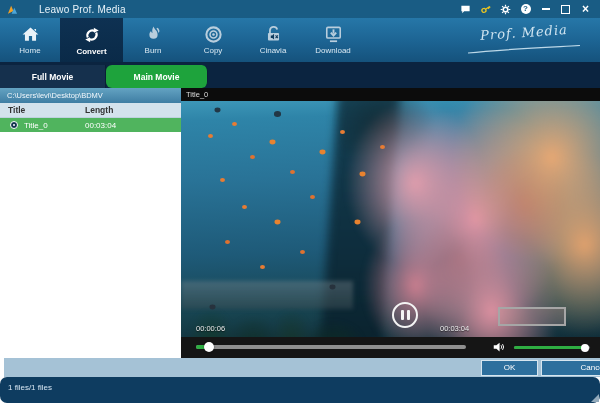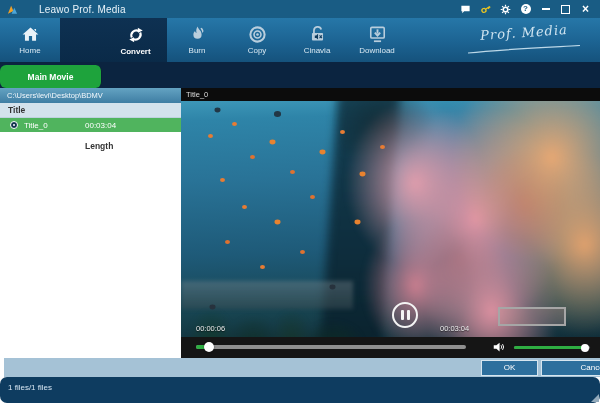--- a/index.html
+++ b/index.html
@@ -16,40 +16,40 @@
              font-size:8px;font-weight:bold;line-height:10px;text-align:center;}
   .min-glyph{width:8px;height:2px;background:#fff;}
   .max-glyph{width:7px;height:7px;border:1.5px solid #fff;}
   .close-glyph{color:#fff;font-size:12px;line-height:12px;font-weight:bold;}
   
   .navbar{position:absolute;top:18px;left:0;width:600px;height:44px;
           background:linear-gradient(180deg,#2677a8 0%,#1c6392 55%,#15527c 100%);display:flex;}
   .nav-item{width:60px;height:44px;display:flex;flex-direction:column;align-items:center;
             justify-content:center;gap:2px;cursor:pointer;}
   .nav-item .nav-label{font-size:8px;color:#d9e8f2;}
-  .nav-item.active{width:63px;background:linear-gradient(180deg,#0e3152 0%,#0a2a48 100%);padding-left:44px;}
+  .nav-item.active{width:63px;background:linear-gradient(180deg,#0e3152 0%,#0a2a48 100%);}
   .nav-item.active .nav-label{color:#fff;font-weight:bold;}
   .brand{position:absolute;right:16px;top:7px;text-align:center;}
   .brand-text{font-family:"DejaVu Serif",serif;font-style:italic;font-size:13px;color:#cfe4f0;
               letter-spacing:1px;transform:rotate(-4deg);display:block;}
   
   .subtabs{position:absolute;top:62px;left:0;width:600px;height:26px;background:#0b2440;display:flex;}
   .subtab{margin-top:3px;height:23px;display:flex;align-items:center;justify-content:center;
           background:#15304d;border-right:1px solid #0a1f36;cursor:pointer;}
   .subtab .subtab-label{font-size:8.5px;font-weight:bold;color:#fff;}
   .subtab.t0{width:105px;} .subtab.t1{width:101px;border-radius:6px;} .subtab.t2{width:106px;}
   .subtab.active{background:#1ea33c;}
   
   .left-panel{position:absolute;top:88px;left:0;width:181px;height:212px;background:#fff;border-radius:15px;}
   .pathbar{height:15px;background:linear-gradient(180deg,#64a3c2,#3e7da3);display:flex;
            align-items:center;padding-left:7px;}
   .path-text{font-size:7.5px;color:#f2f8fc;}
   .list-header{height:14px;background:#d3e2ec;border-bottom:1px solid #bed2df;position:relative;}
   .col-title{position:absolute;left:8px;top:2px;font-size:8.5px;font-weight:bold;color:#333;}
-  .col-length{position:absolute;left:85px;top:2px;font-size:8.5px;font-weight:bold;color:#333;margin-top:36px;}
+  .col-length{position:absolute;left:85px;top:2px;font-size:8.5px;font-weight:bold;color:#333;}
   .list-row{height:14px;background:#50b45e;position:relative;cursor:pointer;}
   .radio{position:absolute;left:10px;top:3px;width:8px;height:8px;border-radius:50%;
          border:1.5px solid #fff;background:#12344e;box-sizing:border-box;}
   .radio::after{content:"";position:absolute;left:1.5px;top:1.5px;width:2px;height:2px;
                 border-radius:50%;background:#fff;}
   .row-title{position:absolute;left:24px;top:3px;font-size:8px;color:#fff;}
   .row-length{position:absolute;left:85px;top:3px;font-size:8px;color:#fff;}
   
   .video-col{position:absolute;top:88px;left:181px;width:419px;height:270px;background:#000;}
   .video-strip{position:absolute;top:0;left:0;right:0;height:13px;background:#0c0c0c;}
@@ -215,20 +215,23 @@
     </div>
     <div class="brand">
       <span class="brand-text">Prof. Media</span>
       <svg width="120" height="9" viewBox="0 0 120 9">
         <path d="M4 8 C 35 4.5, 80 2.5, 116 0.5" stroke="#bcd8e8" stroke-width="1.2" fill="none"></path>
       </svg>
     </div>
   </div>
 
   <div class="subtabs">
+    <div class="subtab t0">
+      <span class="subtab-label">Full Movie</span>
+    </div>
     <div class="subtab t1 active">
       <span class="subtab-label">Main Movie</span>
     </div>
   </div>
 
   <div class="left-panel">
     <div class="pathbar">
       <span class="path-text">C:\Users\levi\Desktop\BDMV</span>
     </div>
     <div class="list-header">

